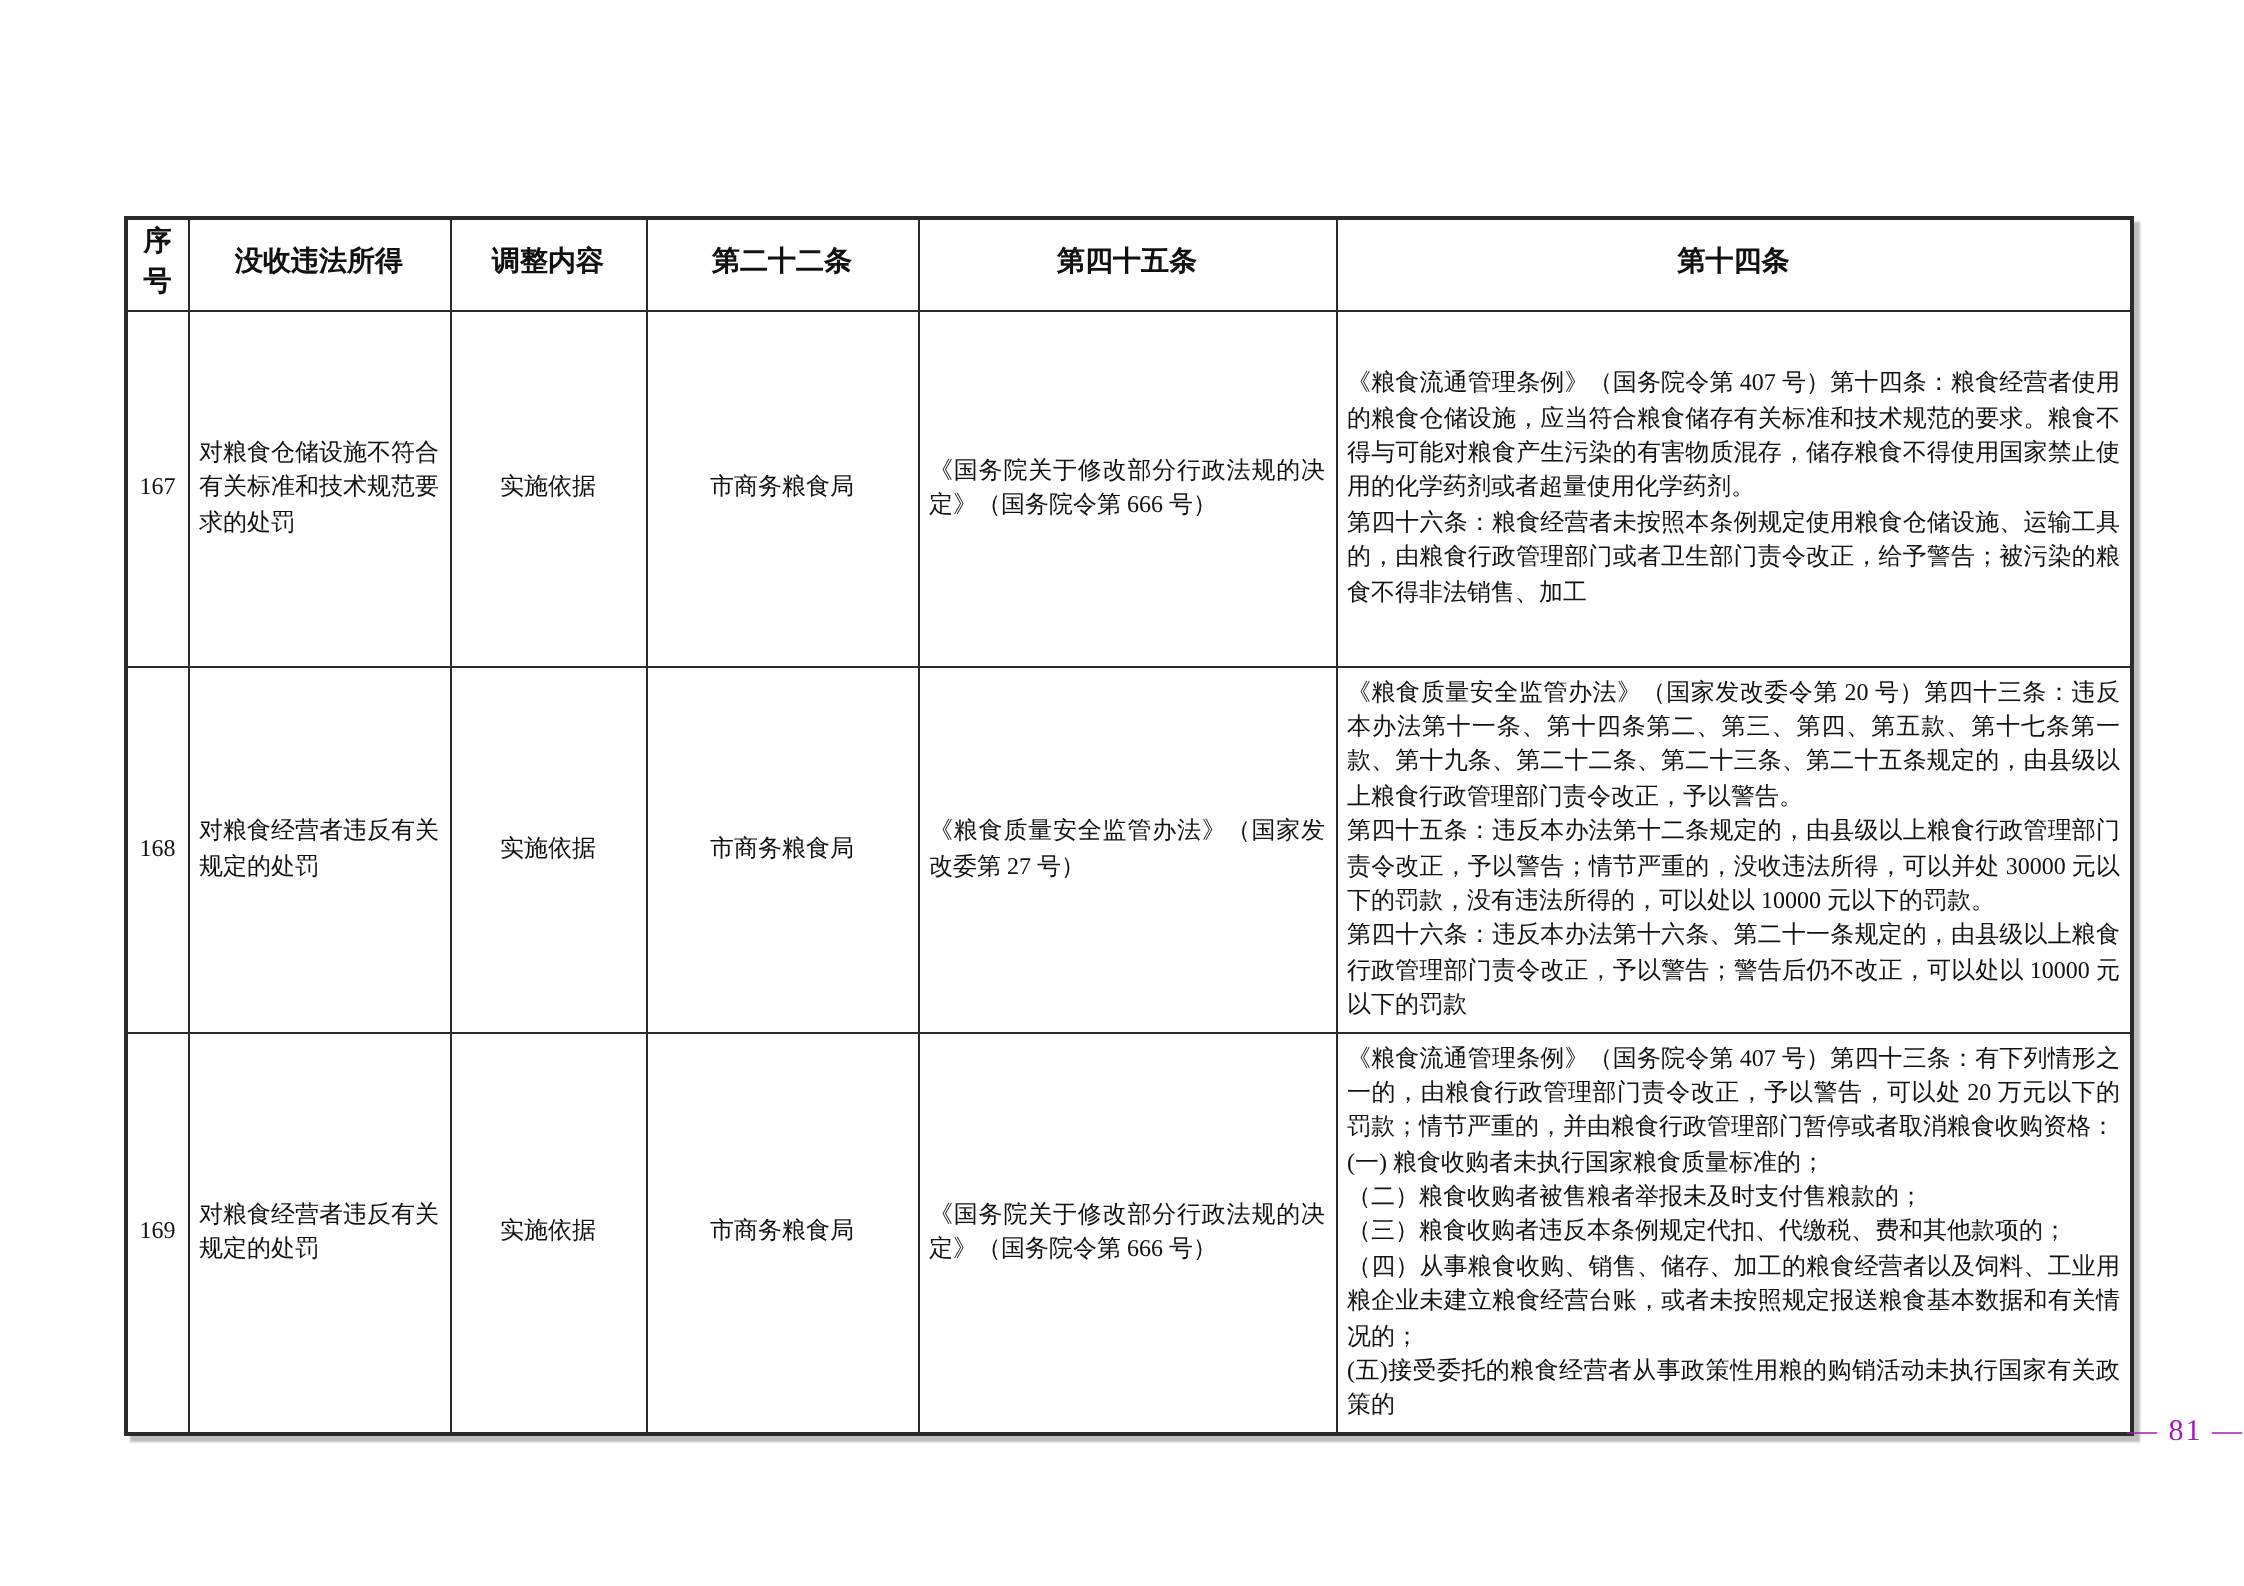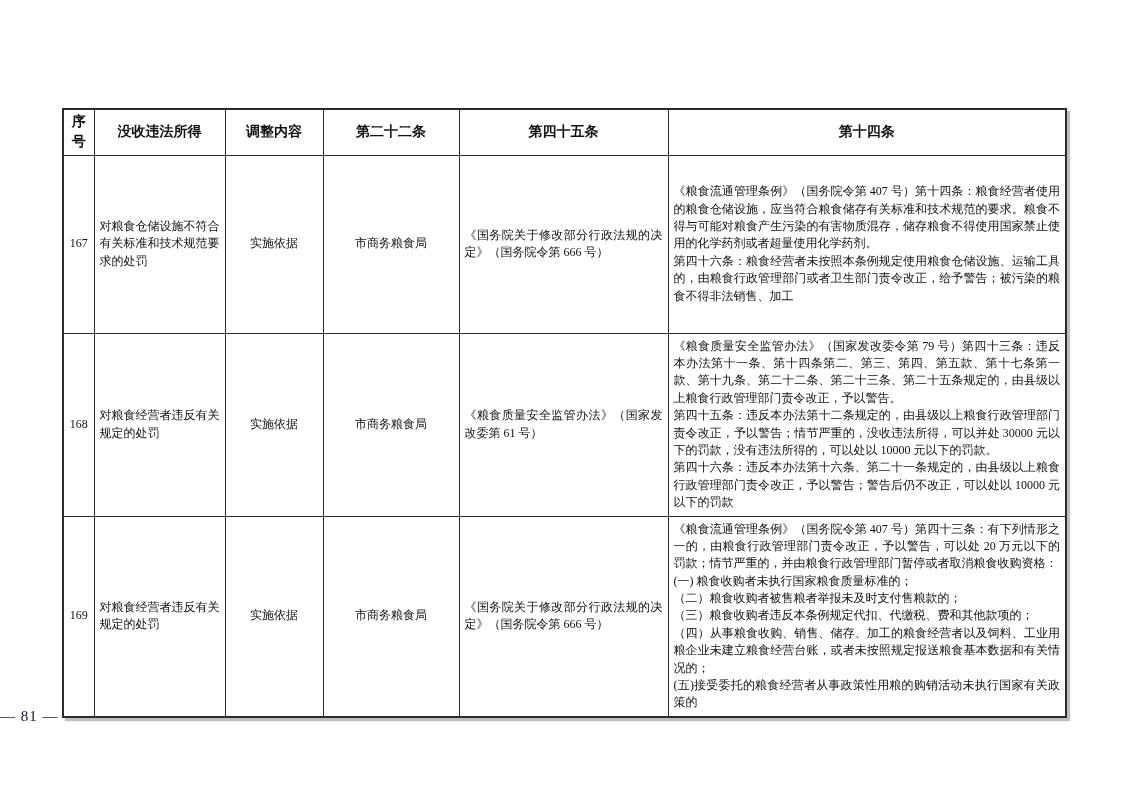--- a/index.html
+++ b/index.html
@@ -69,23 +69,23 @@
     text-align: justify;
     white-space: pre-wrap;
     vertical-align: middle;
     padding: 4px 6px;
   }
   .footer {
     position: absolute;
     left: 0;
     width: 100%;
     top: 708px;
-    text-align: left;
+    text-align: right;
     font-size: 15px;
-    color: #0f172a;
+    color: #a21caf;
     letter-spacing: 1px;
   }
 </style>
 </head>
 <body>
 
 <div class="page">
 
   <table class="gov-table">
     <colgroup>
@@ -115,22 +115,22 @@
         <td class="center">市商务粮食局</td>
         <td class="basis-cell">《国务院关于修改部分行政法规的决定》（国务院令第 666 号）</td>
         <td class="after-cell">《粮食流通管理条例》（国务院令第 407 号）第十四条：粮食经营者使用的粮食仓储设施，应当符合粮食储存有关标准和技术规范的要求。粮食不得与可能对粮食产生污染的有害物质混存，储存粮食不得使用国家禁止使用的化学药剂或者超量使用化学药剂。
 第四十六条：粮食经营者未按照本条例规定使用粮食仓储设施、运输工具的，由粮食行政管理部门或者卫生部门责令改正，给予警告；被污染的粮食不得非法销售、加工</td>
       </tr>
       <tr class="row-168">
         <td class="center">168</td>
         <td class="name-cell">对粮食经营者违反有关规定的处罚</td>
         <td class="center">实施依据</td>
         <td class="center">市商务粮食局</td>
-        <td class="basis-cell">《粮食质量安全监管办法》（国家发改委第 61 号）</td>
-        <td class="after-cell">《粮食质量安全监管办法》（国家发改委令第 79 号）第四十三条：违反本办法第十一条、第十四条第二、第三、第四、第五款、第十七条第一款、第十九条、第二十二条、第二十三条、第二十五条规定的，由县级以上粮食行政管理部门责令改正，予以警告。
+        <td class="basis-cell">《粮食质量安全监管办法》（国家发改委第 27 号）</td>
+        <td class="after-cell">《粮食质量安全监管办法》（国家发改委令第 20 号）第四十三条：违反本办法第十一条、第十四条第二、第三、第四、第五款、第十七条第一款、第十九条、第二十二条、第二十三条、第二十五条规定的，由县级以上粮食行政管理部门责令改正，予以警告。
 第四十五条：违反本办法第十二条规定的，由县级以上粮食行政管理部门责令改正，予以警告；情节严重的，没收违法所得，可以并处 30000 元以下的罚款，没有违法所得的，可以处以 10000 元以下的罚款。
 第四十六条：违反本办法第十六条、第二十一条规定的，由县级以上粮食行政管理部门责令改正，予以警告；警告后仍不改正，可以处以 10000 元以下的罚款</td>
       </tr>
       <tr class="row-169">
         <td class="center">169</td>
         <td class="name-cell">对粮食经营者违反有关规定的处罚</td>
         <td class="center">实施依据</td>
         <td class="center">市商务粮食局</td>
         <td class="basis-cell">《国务院关于修改部分行政法规的决定》（国务院令第 666 号）</td>
         <td class="after-cell">《粮食流通管理条例》（国务院令第 407 号）第四十三条：有下列情形之一的，由粮食行政管理部门责令改正，予以警告，可以处 20 万元以下的罚款；情节严重的，并由粮食行政管理部门暂停或者取消粮食收购资格：

